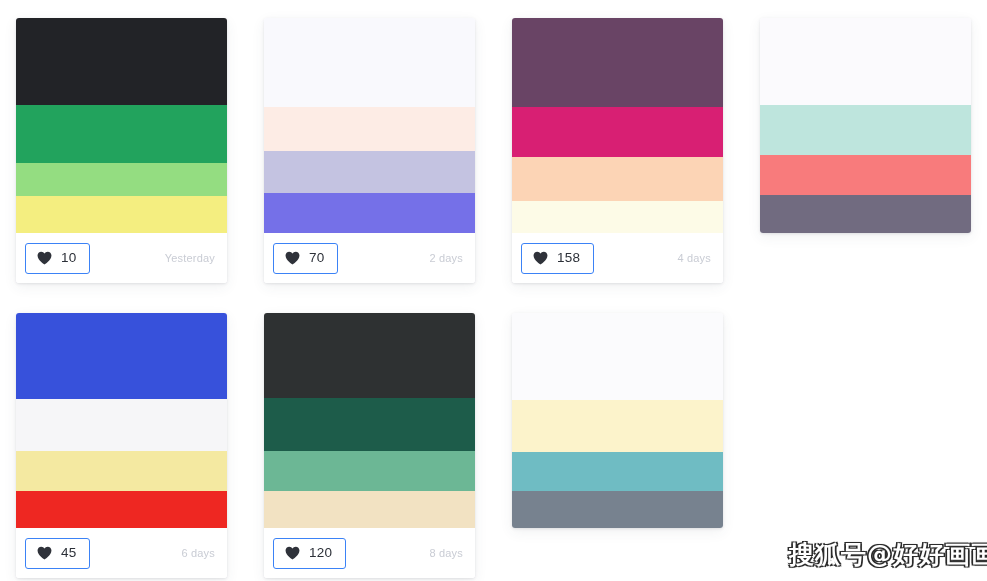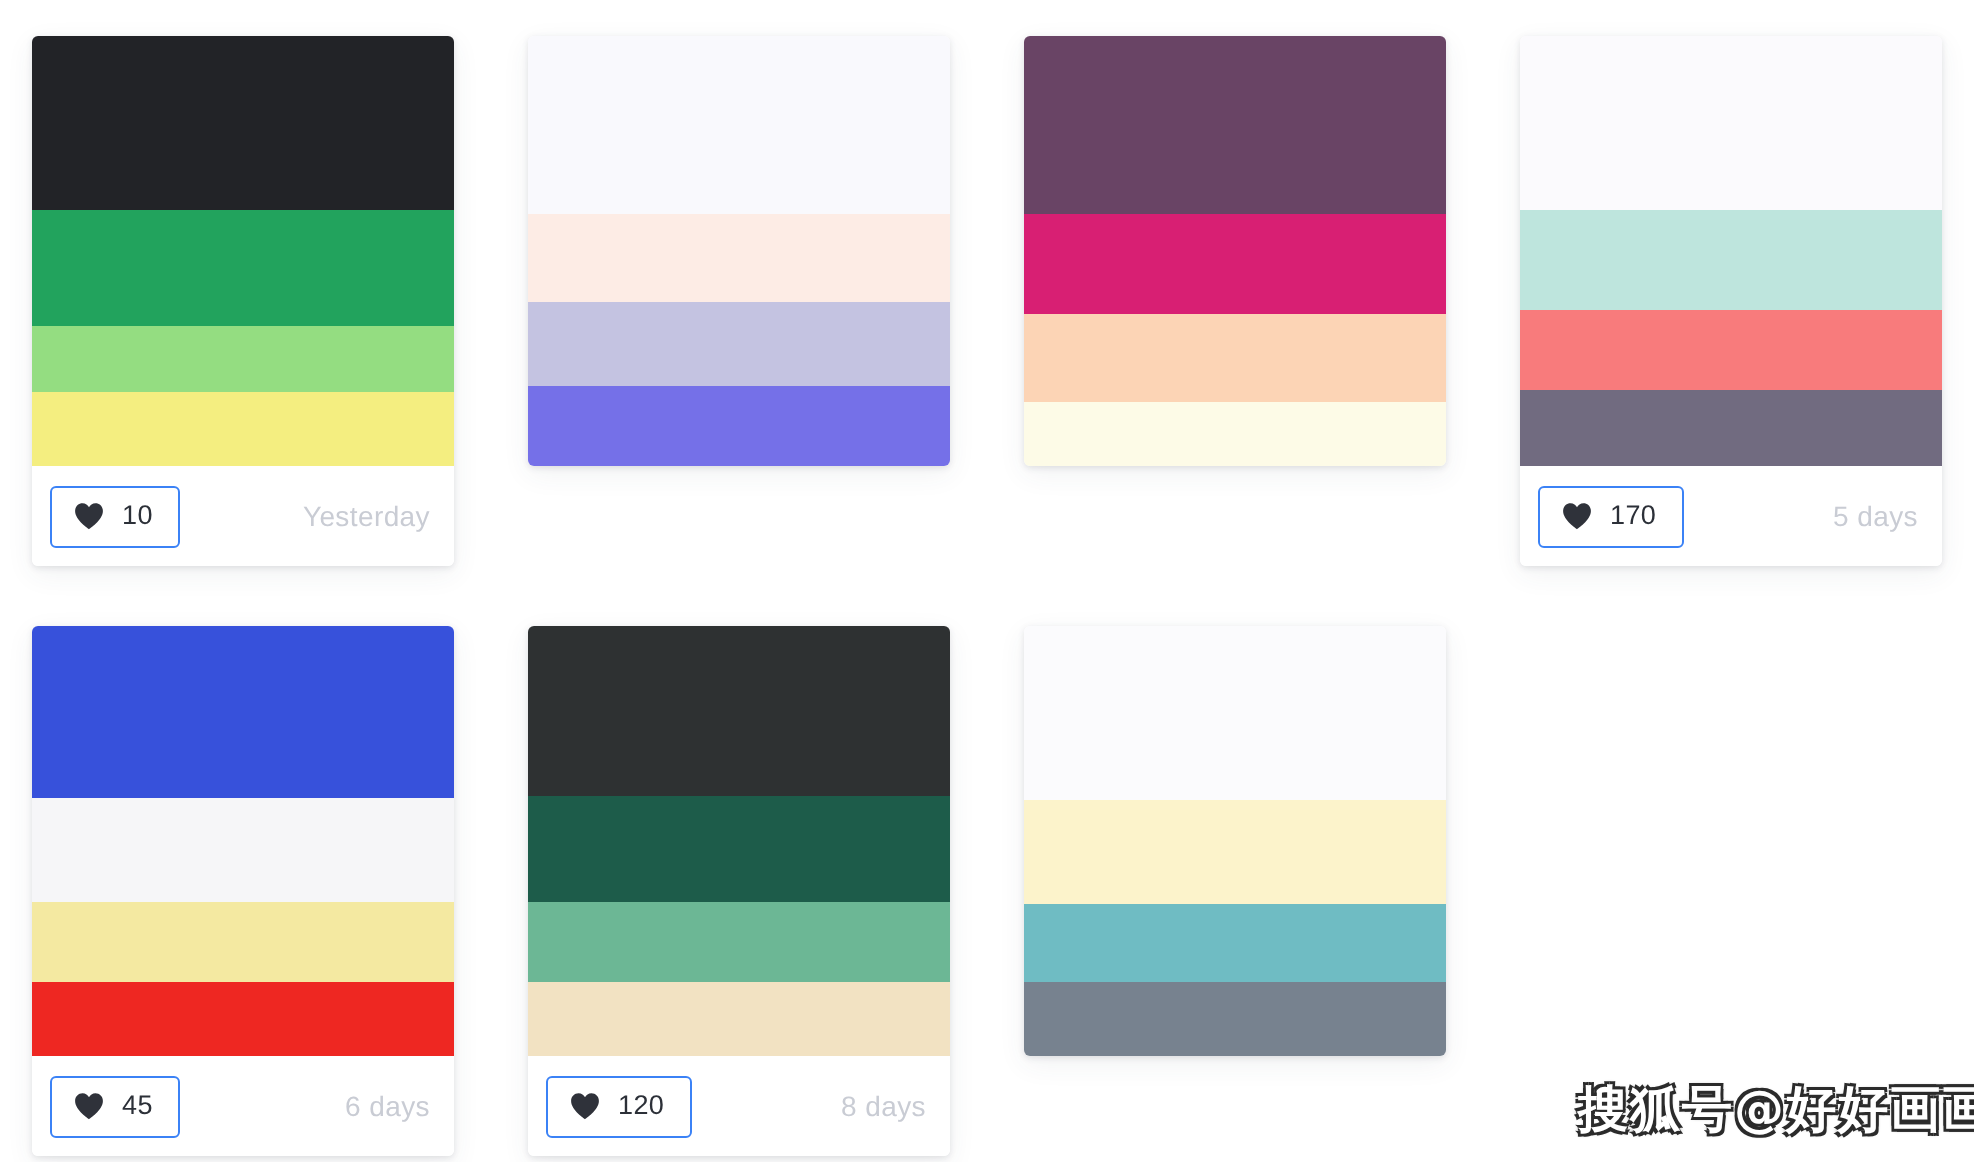--- a/index.html
+++ b/index.html
@@ -78,21 +78,21 @@
     line-height: 0;
   }
   .heart-icon svg { display: block; }
   .like-count {
     font-size: 13.5px;
     color: #2c3038;
     line-height: 1;
     letter-spacing: 0.2px;
   }
   .time-ago {
-    font-size: 14px;
+    font-size: 11px;
     color: #c9ccd4;
     letter-spacing: 0.2px;
     white-space: nowrap;
   }
   #watermark {
     position: absolute;
     left: 789px;
     top: 539px;
     font-size: 25px;
     font-weight: bold;
@@ -136,50 +136,61 @@
       </div>
     </div>
     <div>
       <div class="palette-card">
         <div class="swatches">
           <div class="swatch" style="background: rgb(249, 249, 253); height: 89px;"></div>
           <div class="swatch" style="background: rgb(253, 236, 229); height: 44px;"></div>
           <div class="swatch" style="background: rgb(196, 195, 225); height: 42px;"></div>
           <div class="swatch" style="background: rgb(117, 112, 232); height: 40px;"></div>
         </div>
+        <div class="card-footer">
+          <div class="like-pill">
+            <span class="heart-icon">
+              <svg width="15" height="14" viewBox="0 0 15 14" xmlns="http://www.w3.org/2000/svg">
+                <path d="M7.5 13.6 C7.5 13.6 0.55 9.2 0.55 4.55 C0.55 2.2 2.25 0.65 4.25 0.65 C5.75 0.65 6.95 1.55 7.5 2.6 C8.05 1.55 9.25 0.65 10.75 0.65 C12.75 0.65 14.45 2.2 14.45 4.55 C14.45 9.2 7.5 13.6 7.5 13.6 Z" fill="#2f323a"></path>
+              </svg>
+            </span>
+            <span class="like-count">70</span>
+          </div>
+          <span class="time-ago">2 days</span>
+        </div>
       </div>
     </div>
     <div>
       <div class="palette-card">
         <div class="swatches">
           <div class="swatch" style="background: rgb(105, 68, 101); height: 89px;"></div>
           <div class="swatch" style="background: rgb(216, 31, 115); height: 50px;"></div>
           <div class="swatch" style="background: rgb(252, 212, 181); height: 44px;"></div>
           <div class="swatch" style="background: rgb(253, 251, 231); height: 32px;"></div>
         </div>
+        <div class="card-footer">
+          <div class="like-pill">
+            <span class="heart-icon">
+              <svg width="15" height="14" viewBox="0 0 15 14" xmlns="http://www.w3.org/2000/svg">
+                <path d="M7.5 13.6 C7.5 13.6 0.55 9.2 0.55 4.55 C0.55 2.2 2.25 0.65 4.25 0.65 C5.75 0.65 6.95 1.55 7.5 2.6 C8.05 1.55 9.25 0.65 10.75 0.65 C12.75 0.65 14.45 2.2 14.45 4.55 C14.45 9.2 7.5 13.6 7.5 13.6 Z" fill="#2f323a"></path>
+              </svg>
+            </span>
+            <span class="like-count">158</span>
+          </div>
+          <span class="time-ago">4 days</span>
+        </div>
       </div>
     </div>
     <div>
       <div class="palette-card">
         <div class="swatches">
           <div class="swatch" style="background: rgb(251, 250, 253); height: 87px;"></div>
           <div class="swatch" style="background: rgb(190, 229, 221); height: 50px;"></div>
           <div class="swatch" style="background: rgb(248, 123, 124); height: 40px;"></div>
           <div class="swatch" style="background: rgb(113, 107, 128); height: 38px;"></div>
-        </div>
-        <div class="card-footer">
-          <div class="like-pill">
-            <span class="heart-icon">
-              <svg width="15" height="14" viewBox="0 0 15 14" xmlns="http://www.w3.org/2000/svg">
-                <path d="M7.5 13.6 C7.5 13.6 0.55 9.2 0.55 4.55 C0.55 2.2 2.25 0.65 4.25 0.65 C5.75 0.65 6.95 1.55 7.5 2.6 C8.05 1.55 9.25 0.65 10.75 0.65 C12.75 0.65 14.45 2.2 14.45 4.55 C14.45 9.2 7.5 13.6 7.5 13.6 Z" fill="#2f323a"></path>
-              </svg>
-            </span>
-            <span class="like-count">170</span>
-          </div>
-          <span class="time-ago">5 days</span>
         </div>
       </div>
     </div>
     <div>
       <div class="palette-card">
         <div class="swatches">
           <div class="swatch" style="background: rgb(55, 81, 219); height: 86px;"></div>
           <div class="swatch" style="background: rgb(246, 246, 248); height: 52px;"></div>
           <div class="swatch" style="background: rgb(244, 233, 161); height: 40px;"></div>
           <div class="swatch" style="background: rgb(238, 39, 34); height: 37px;"></div>

